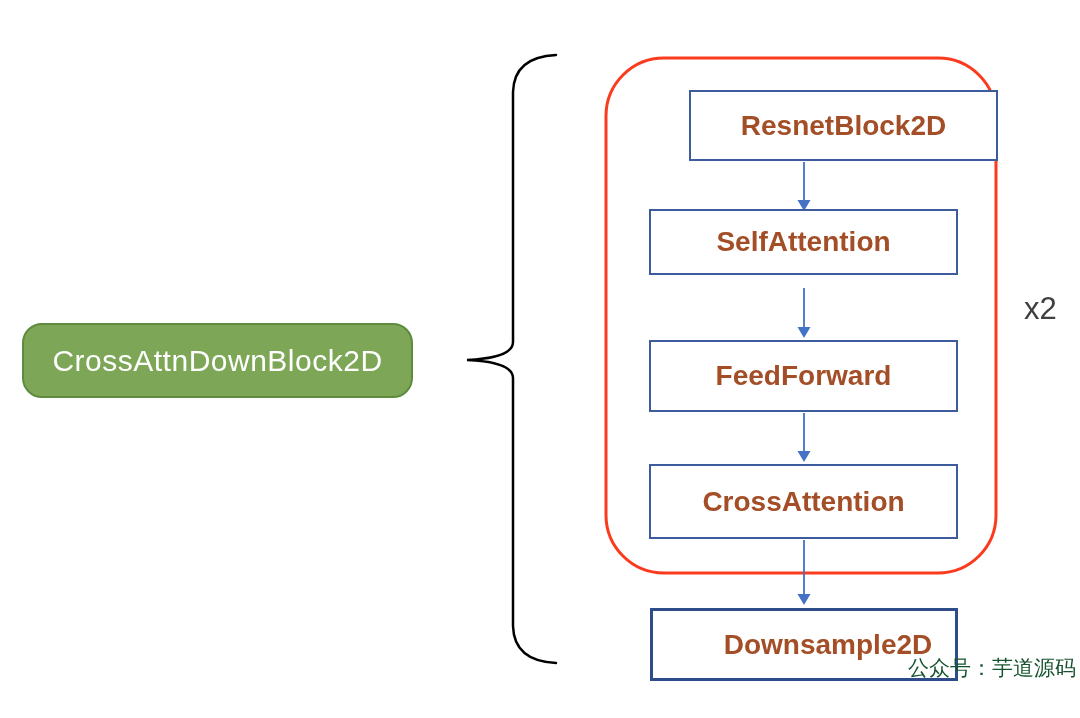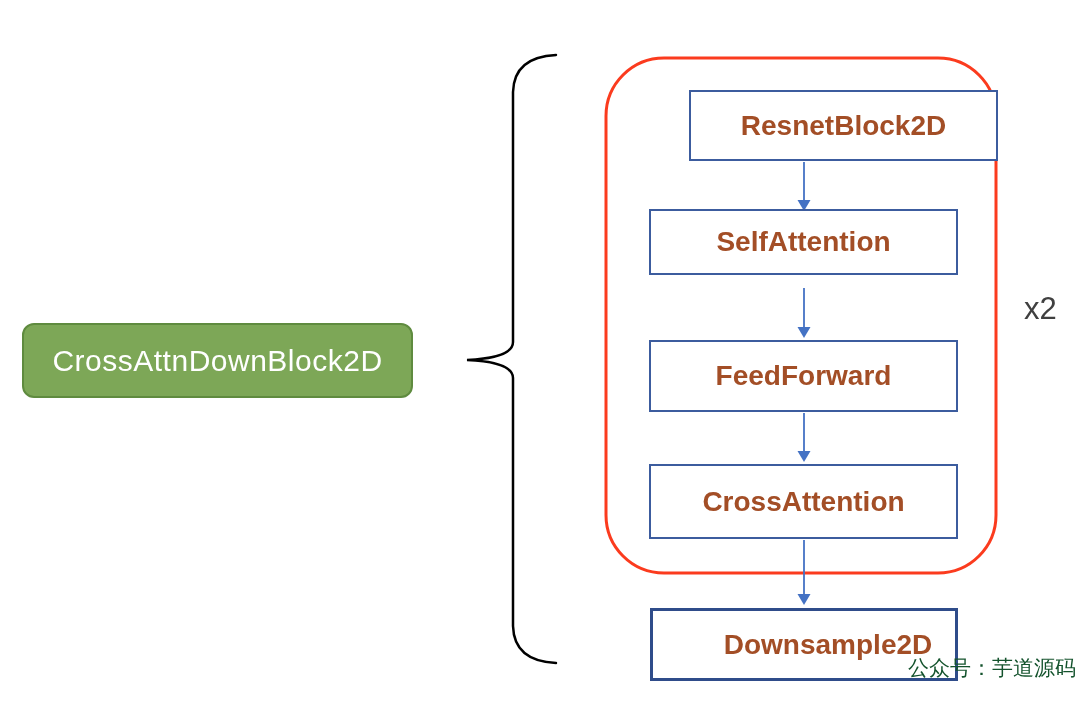--- a/index.html
+++ b/index.html
@@ -15,21 +15,21 @@
     position: absolute;
     left: 0; top: 0;
     width: 1080px; height: 718px;
   }
   .main-block {
     position: absolute;
     left: 22px; top: 323px;
     width: 391px; height: 75px;
     background: #7DA757;
     border: 2px solid #5F8B3F;
-    border-radius: 12px;
+    border-radius: 20px;
     box-sizing: border-box;
     display: flex;
     align-items: center;
     justify-content: center;
     color: #FFFFFF;
     font-size: 30px;
     font-weight: 400;
     letter-spacing: 0.5px;
   }
   .inner-box {

